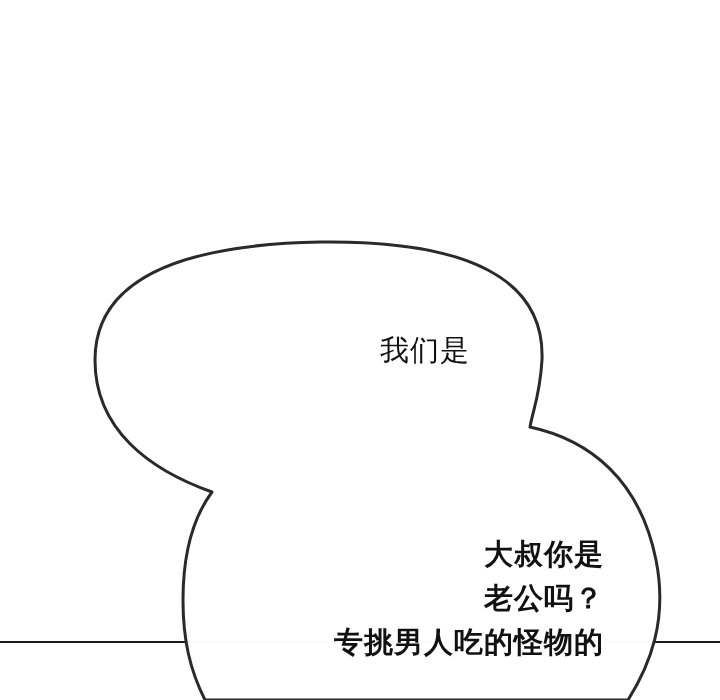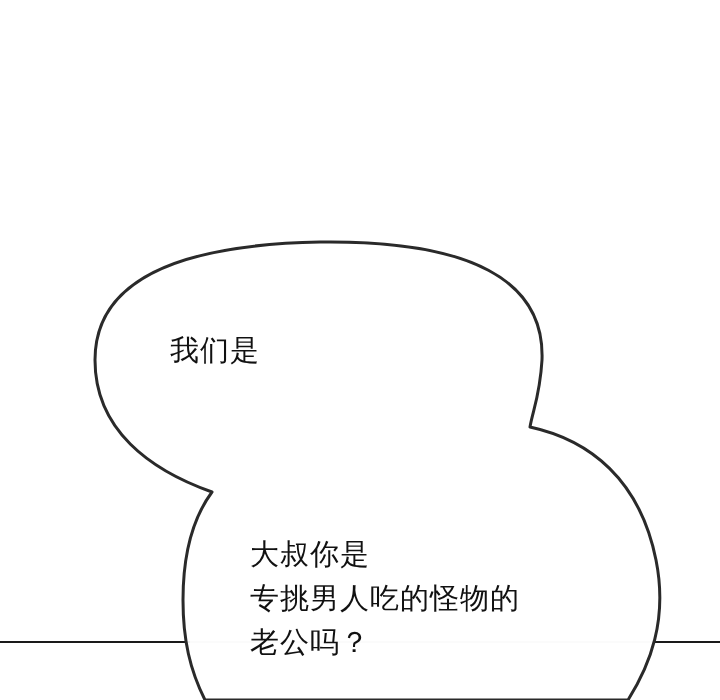--- a/index.html
+++ b/index.html
@@ -3,23 +3,23 @@
 <meta charset="utf-8">
 <style>
   html, body { margin: 0; padding: 0; background: #ffffff; }
   body { width: 720px; height: 700px; position: relative; overflow: hidden; font-family: "DejaVu Sans", sans-serif; }
   .panel { position: absolute; left: 0; top: 0; width: 720px; height: 700px; background: #ffffff; }
   .floor-line { position: absolute; top: 641px; height: 2px; background: #1a1a1a; }
   .floor-left { left: 0; width: 190px; }
   .floor-right { left: 655px; width: 65px; }
   .floor-inner { position: absolute; top: 641px; left: 190px; width: 465px; height: 2px; background: #cfcfcf; }
   svg.bubbles { position: absolute; left: 0; top: 0; }
-  .text { position: absolute; color: #111111; font-size: 29px; line-height: 44px; text-align: left; white-space: nowrap; letter-spacing: 1px; }
+  .text { position: absolute; color: #111111; font-size: 29px; line-height: 44px; text-align: right; white-space: nowrap; letter-spacing: 1px; }
   .t1 { left: 170px; width: 300px; top: 328px; }
-  .t2 { left: 250px; width: 360px; top: 532px; }
+  .t2 { left: 244px; width: 360px; top: 532px; font-weight: bold; }
   .line { display: block; }
 </style>
 </head>
 <body>
 
 <div class="panel">
   <div class="floor-line floor-left"></div>
   <div class="floor-inner"></div>
   <div class="floor-line floor-right"></div>
 
@@ -36,16 +36,16 @@
       C 190 670, 183 640, 183 600
       C 183 550, 195 515, 212 492 Z" fill="#ffffff" fill-opacity="0.92" stroke="#2a2a2a" stroke-width="3" stroke-linejoin="round"></path>
   </svg>
 
   <div class="text t1">
     <span class="line">我们是</span>
   </div>
 
   <div class="text t2">
     <span class="line">大叔你是</span>
+    <span class="line">老公吗？</span>
     <span class="line">专挑男人吃的怪物的</span>
-    <span class="line">老公吗？</span>
   </div>
 </div>
 
 </body></html>

